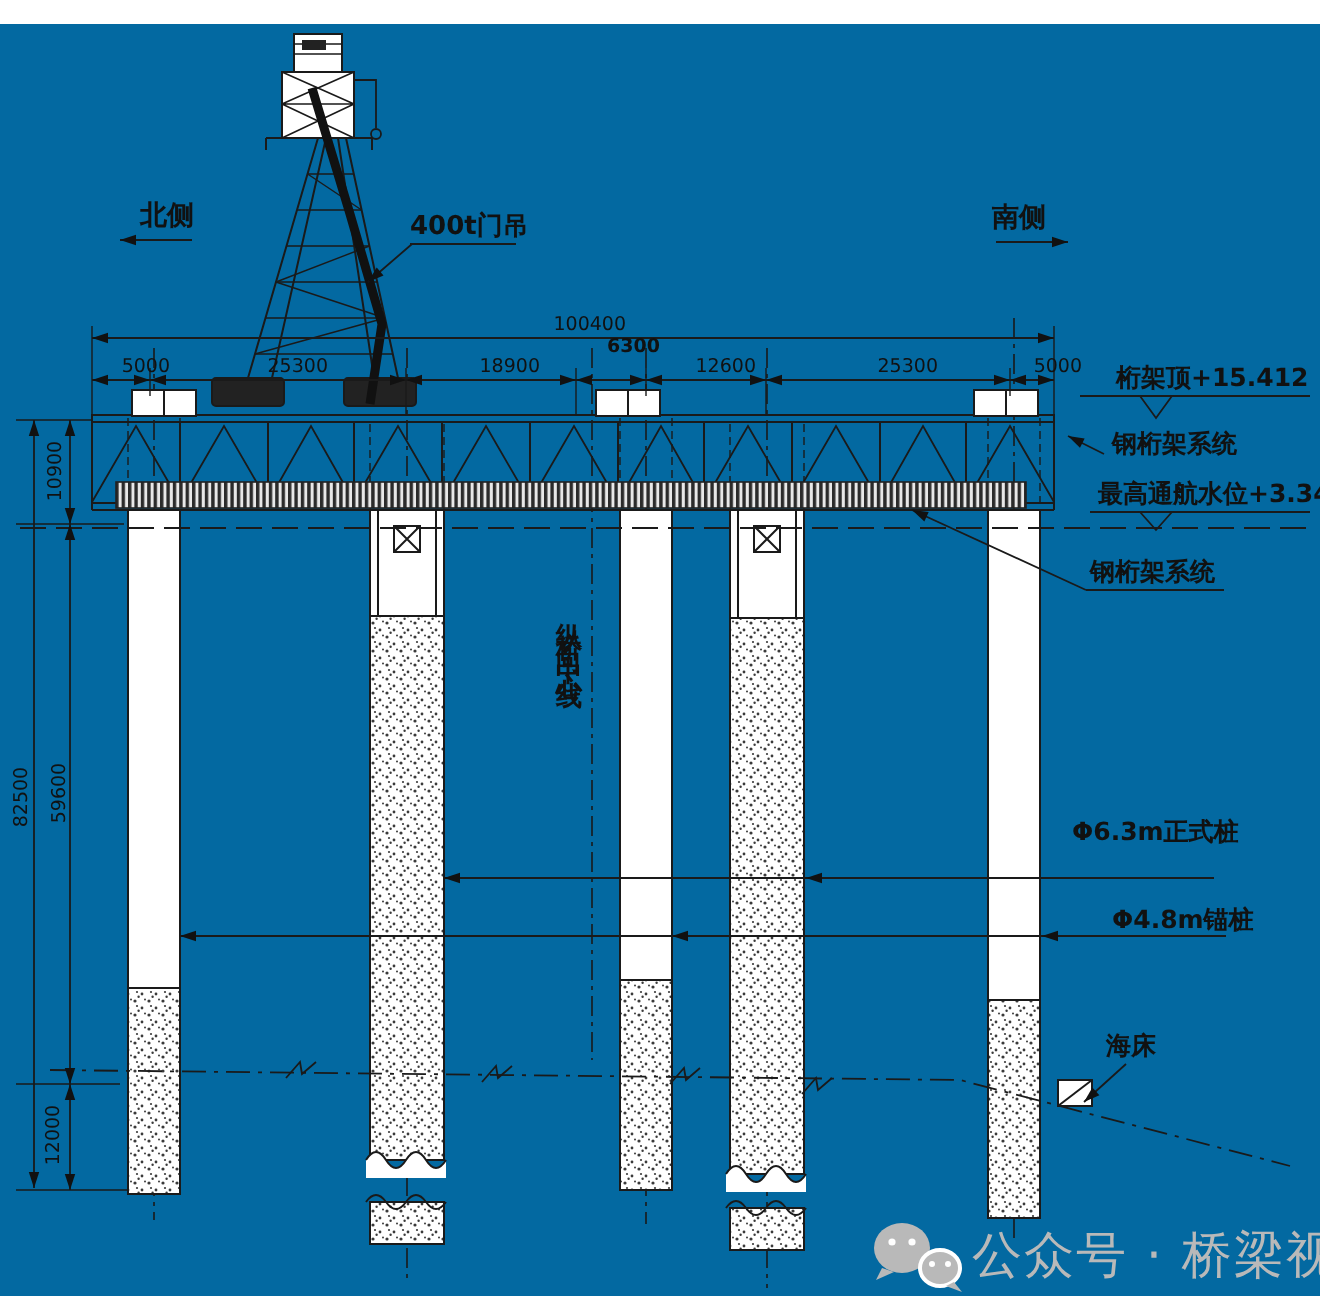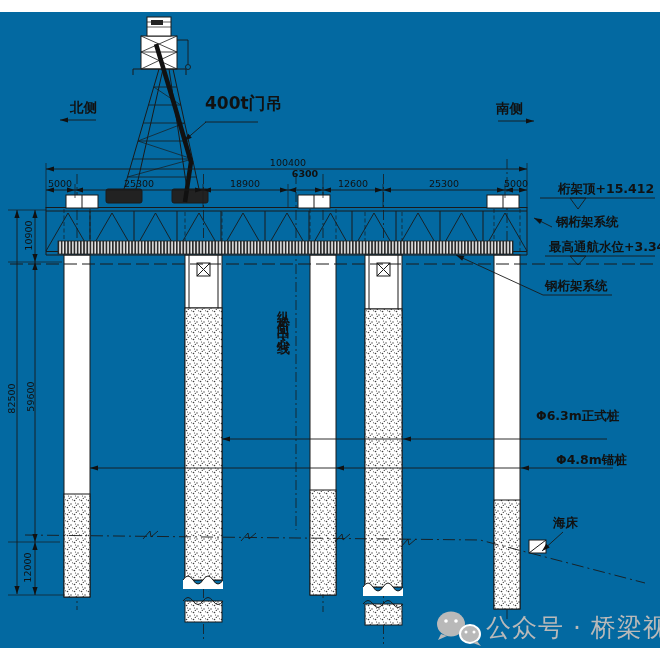--- a/index.html
+++ b/index.html
@@ -2,21 +2,21 @@
 <html><head>
 <meta charset="utf-8">
 <style>
   html,body{margin:0;padding:0;background:#ffffff;}
   body{font-family:"DejaVu Sans","Liberation Sans",sans-serif;}
   .canvas{position:relative;width:660px;height:648px;background:#0369a1;overflow:hidden;margin-top:12px;}
   .canvas svg{position:absolute;left:0;top:0;}
   .lbl{position:absolute;color:#111;white-space:nowrap;}
   .cn{font-size:12.5px;font-weight:600;}
   .side{font-size:13.5px;font-weight:700;}
-  .hdim{font-size:9.5px;width:50px;text-align:center;font-weight:500;}
+  .hdim{font-size:9.5px;width:50px;text-align:right;font-weight:500;}
   .vdim{font-size:9.5px;width:44px;text-align:center;font-weight:500;transform:rotate(-90deg);}
   .vcn{writing-mode:vertical-rl;letter-spacing:6px;font-size:13px;font-weight:600;}
   .wm{font-size:25px;font-weight:500;letter-spacing:1px;color:#b9b9b9;}
 </style>
 </head>
 <body>
 
 <div class="canvas">
 
 <svg width="660" height="648" viewBox="0 0 660 648">
@@ -218,21 +218,21 @@
     <circle cx="456" cy="609" r="1.8" fill="#fff"></circle>
     <ellipse cx="470" cy="622" rx="10" ry="9" fill="#b9b9b9" stroke="#fff" stroke-width="2"></ellipse>
     <path d="M477,629 L481,634 L473,631 Z" fill="#b9b9b9"></path>
     <circle cx="466" cy="620" r="1.5" fill="#fff"></circle>
     <circle cx="474" cy="620" r="1.5" fill="#fff"></circle>
   </g>
 </svg>
 
   <div class="lbl side" style="left:70px;top:87px;">北侧</div>
   <div class="lbl side" style="left:496px;top:88px;">南侧</div>
-  <div class="lbl cn" style="left:205px;top:80px;font-size:17px;">400t门吊</div>
+  <div class="lbl cn" style="left:205px;top:92px;font-size:13px;">400t门吊</div>
 
   <div class="lbl hdim" style="left:263px;top:145px;">100400</div>
   <div class="lbl hdim" style="left:35px;top:166px;">5000</div>
   <div class="lbl hdim" style="left:114px;top:166px;">25300</div>
   <div class="lbl hdim" style="left:220px;top:166px;">18900</div>
   <div class="lbl hdim" style="left:280px;top:156px;font-weight:bold;">6300</div>
   <div class="lbl hdim" style="left:328px;top:166px;">12600</div>
   <div class="lbl hdim" style="left:419px;top:166px;">25300</div>
   <div class="lbl hdim" style="left:491px;top:166px;">5000</div>
 

